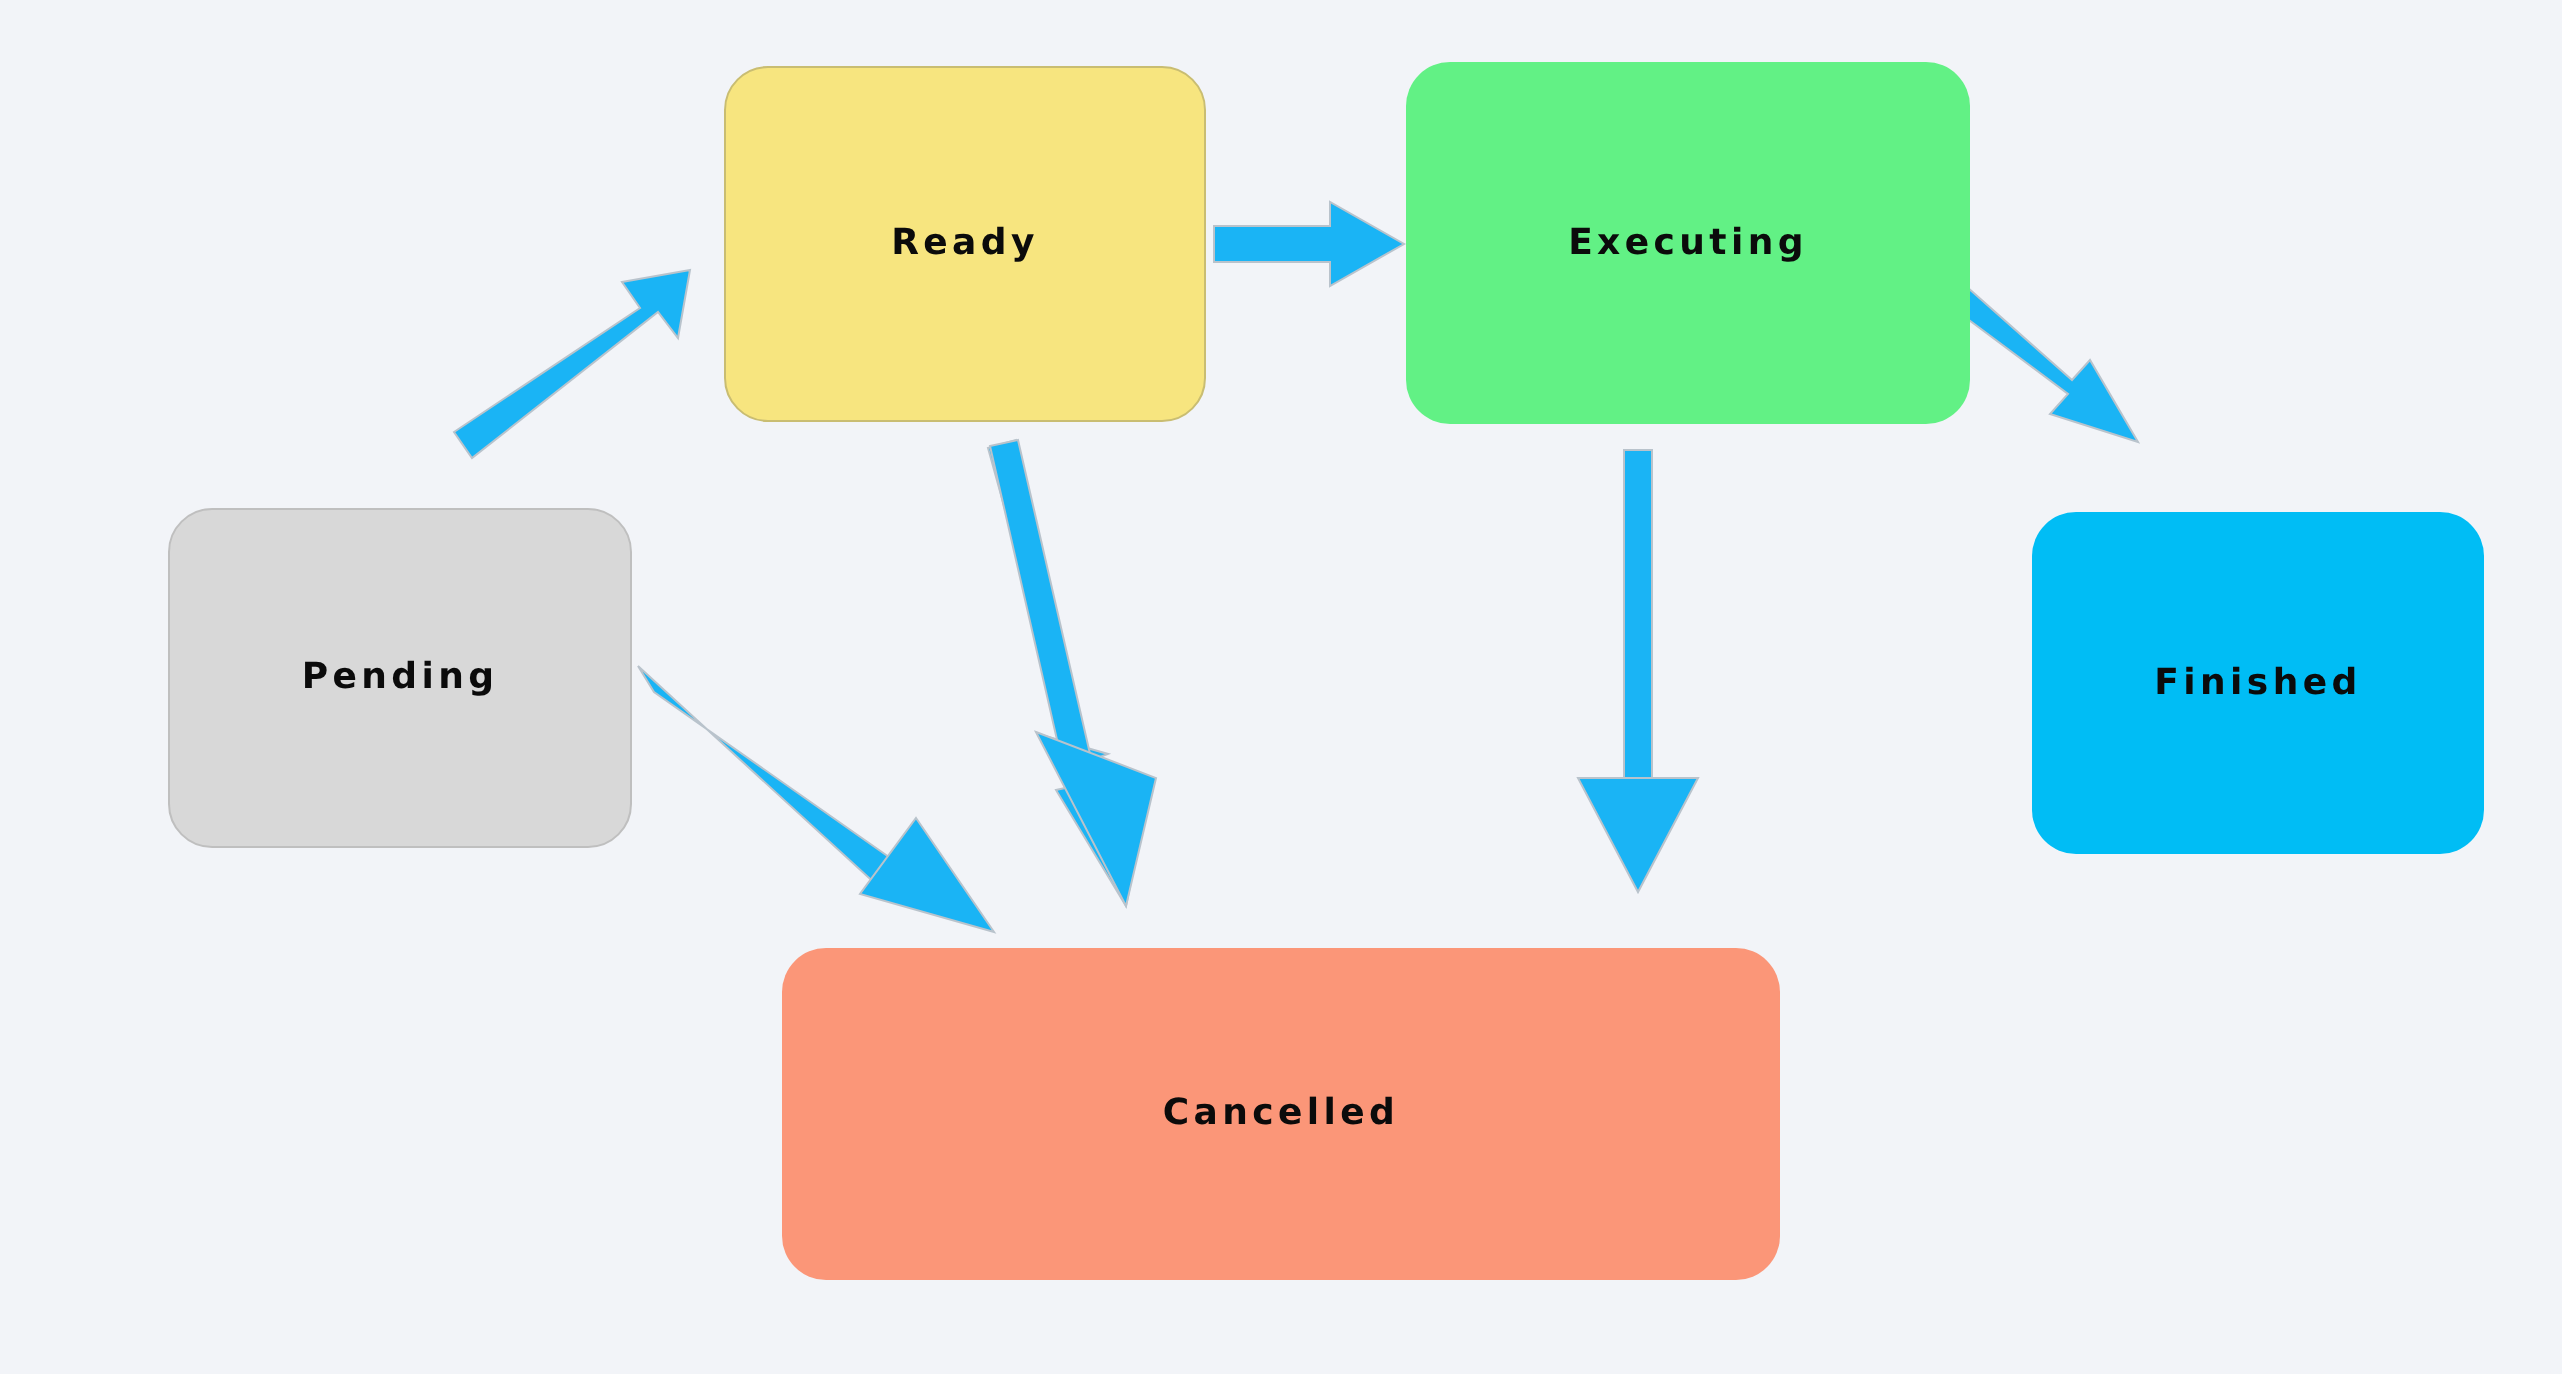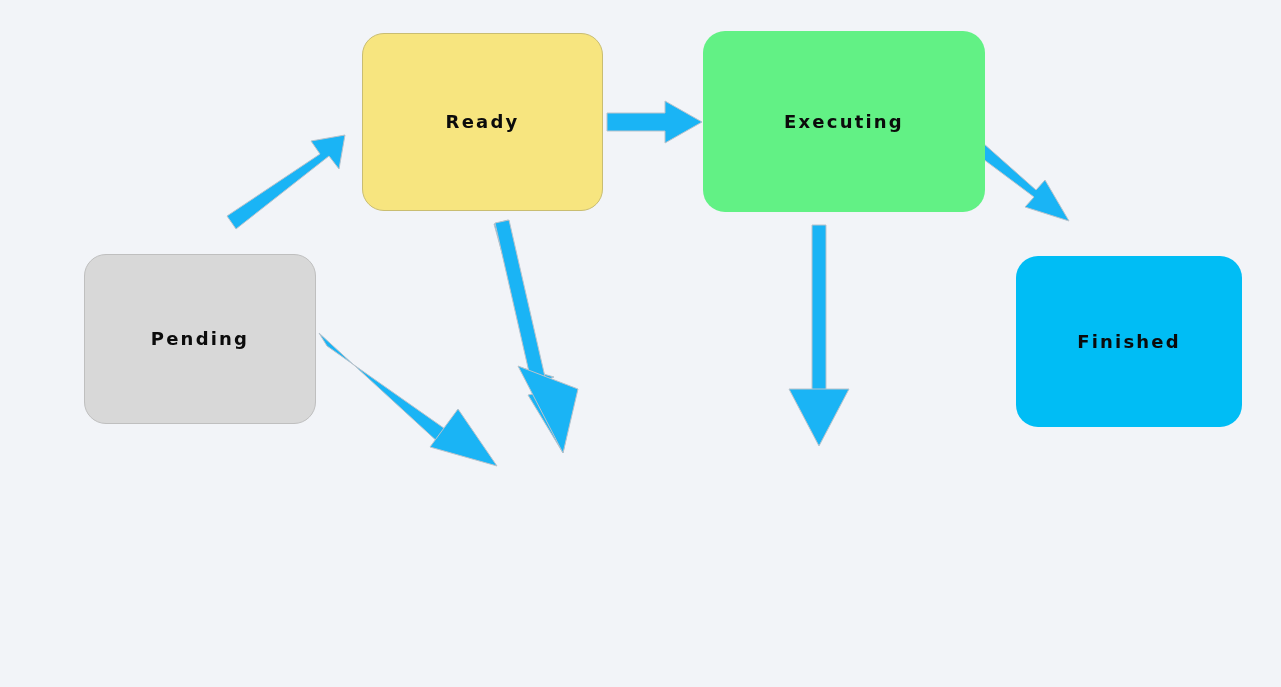--- a/index.html
+++ b/index.html
@@ -105,14 +105,15 @@
   </svg>
 
   <div class="node node-pending" style="background: rgb(216, 216, 216); border: 1.5px solid rgb(191, 191, 191);">Pending</div>
 
   <div class="node node-ready" style="background: rgb(247, 229, 127); border: 1.5px solid rgb(201, 189, 114);">Ready</div>
 
   <div class="node node-executing" style="background: rgb(98, 241, 133); border: none;">Executing</div>
 
   <div class="node node-finished" style="background: rgb(0, 189, 245); border: none;">Finished</div>
 
+  <div class="node node-cancelled" style="background: rgb(251, 150, 120); border: none;">Cancelled</div>
 
 </div>
 
 </body></html>

